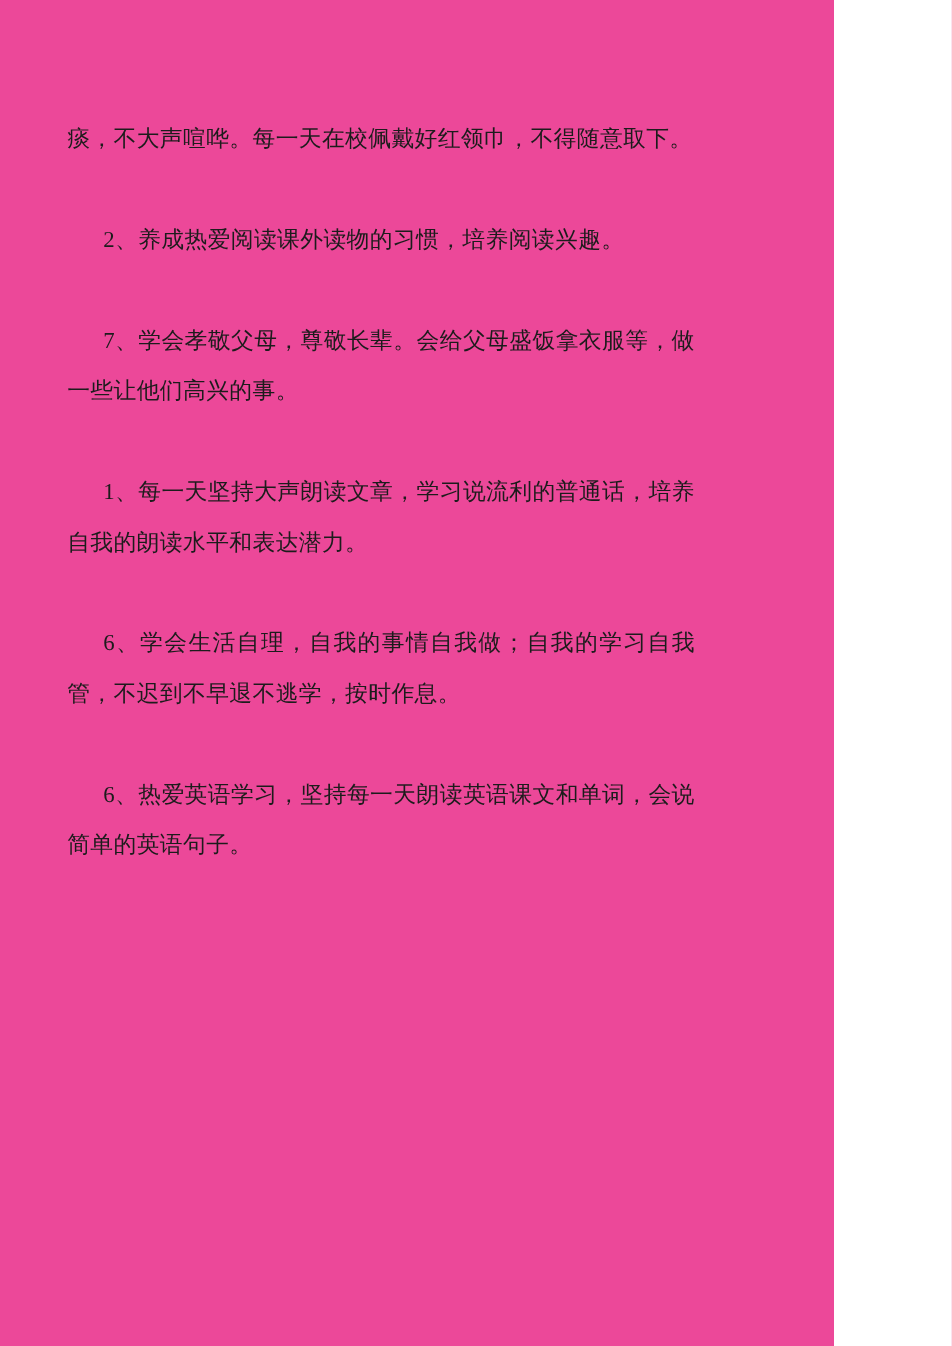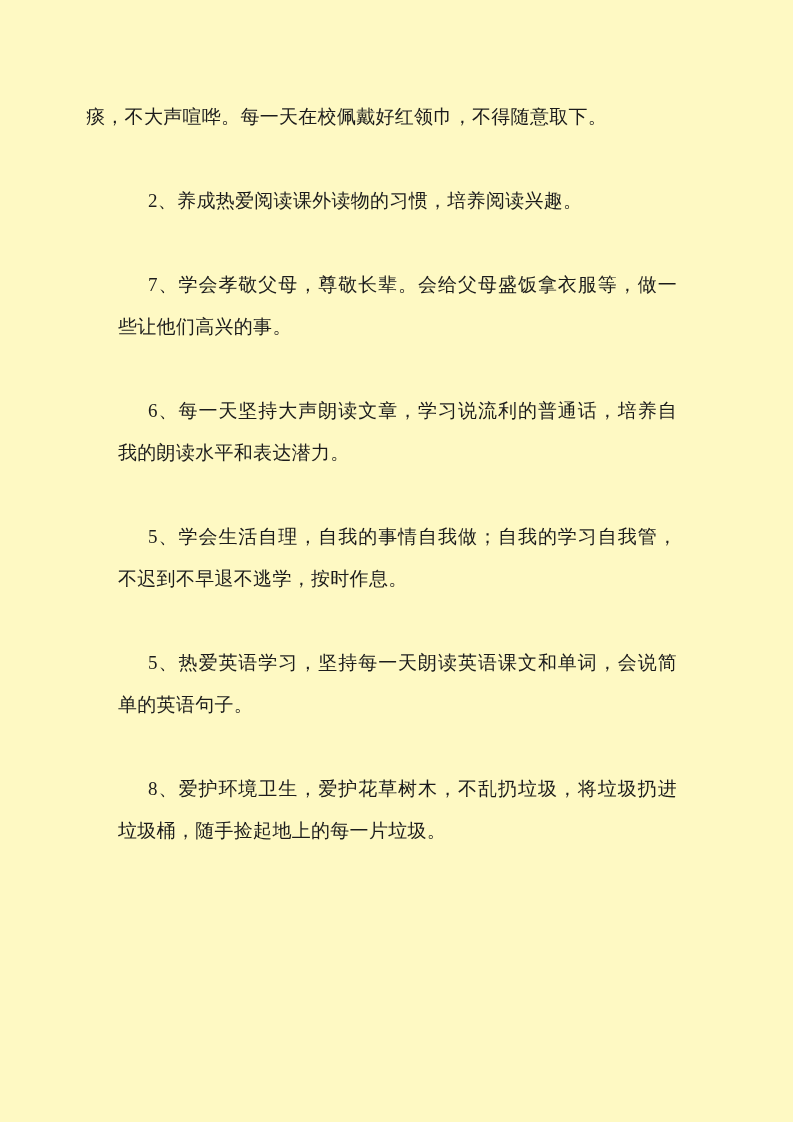--- a/index.html
+++ b/index.html
@@ -8,42 +8,40 @@
     background: #ffffff;
   }
   body {
     width: 793px;
     height: 1122px;
     overflow: hidden;
     font-family: "Liberation Serif", "DejaVu Serif", serif;
   }
   .page {
     box-sizing: border-box;
-    width: 793px;
+    width: 695px;
     height: 1122px;
-    background: #fef9c3;
-    padding: 96px 116px 0 86px;
+    background: #ec4899;
+    padding: 96px 116px 0 56px;
   }
   .para {
     margin: 0 0 42px 0;
     font-size: 19px;
     line-height: 42px;
     color: #1c1c1c;
     text-align: justify;
     letter-spacing: 0.3px;
   }
   .para.indent {
     text-indent: 30px;
-    margin-left: 32px;
   }
 </style>
 </head>
 <body>
 
 <div class="page">
   <p class="para">痰，不大声喧哗。每一天在校佩戴好红领巾，不得随意取下。</p>
   <p class="para indent">2、养成热爱阅读课外读物的习惯，培养阅读兴趣。</p>
   <p class="para indent">7、学会孝敬父母，尊敬长辈。会给父母盛饭拿衣服等，做一些让他们高兴的事。</p>
-  <p class="para indent">6、每一天坚持大声朗读文章，学习说流利的普通话，培养自我的朗读水平和表达潜力。</p>
-  <p class="para indent">5、学会生活自理，自我的事情自我做；自我的学习自我管，不迟到不早退不逃学，按时作息。</p>
-  <p class="para indent">5、热爱英语学习，坚持每一天朗读英语课文和单词，会说简单的英语句子。</p>
-  <p class="para indent">8、爱护环境卫生，爱护花草树木，不乱扔垃圾，将垃圾扔进垃圾桶，随手捡起地上的每一片垃圾。</p>
+  <p class="para indent">1、每一天坚持大声朗读文章，学习说流利的普通话，培养自我的朗读水平和表达潜力。</p>
+  <p class="para indent">6、学会生活自理，自我的事情自我做；自我的学习自我管，不迟到不早退不逃学，按时作息。</p>
+  <p class="para indent">6、热爱英语学习，坚持每一天朗读英语课文和单词，会说简单的英语句子。</p>
 </div>
 
 </body></html>

